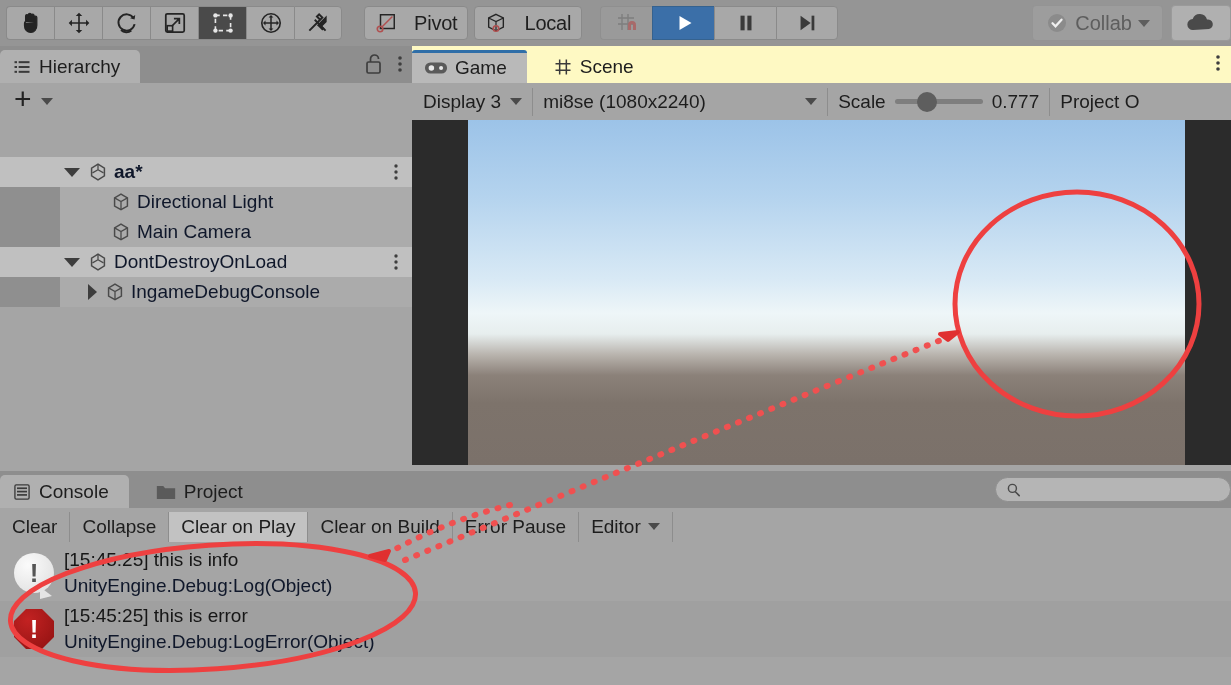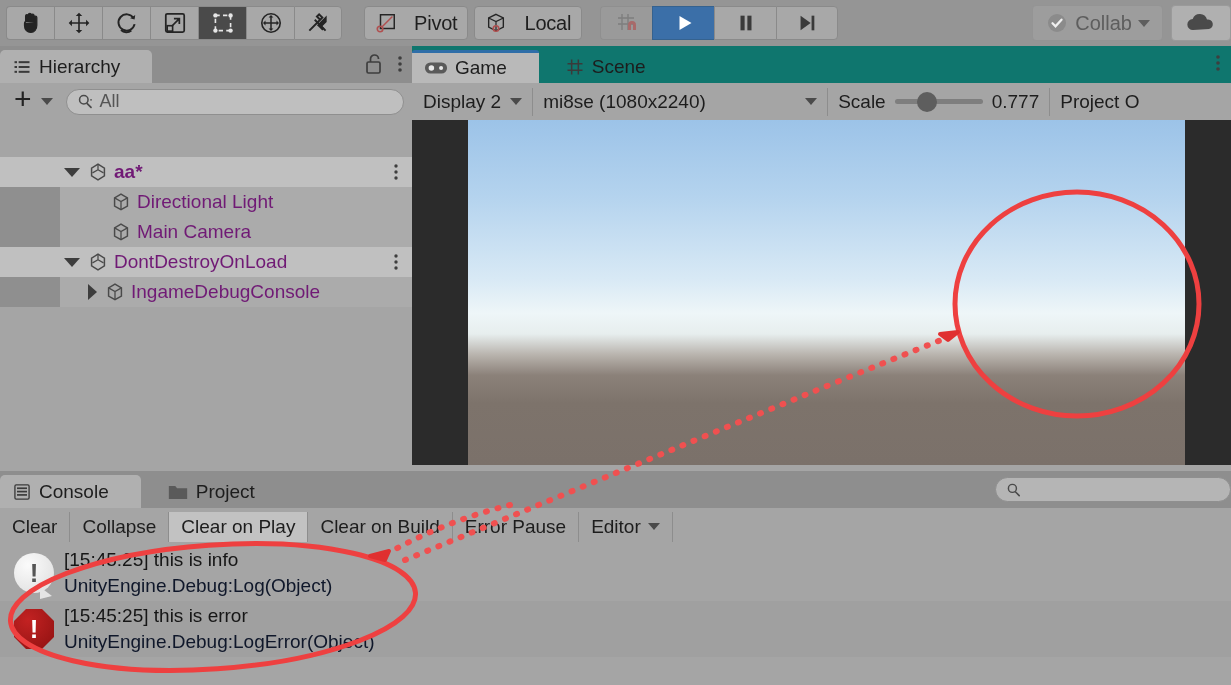--- a/index.html
+++ b/index.html
@@ -46,55 +46,55 @@
     border-top:7px solid #4a4a4a;}
   .caret.light{border-top-color:#5e5e5e;}
 
   
   .hier{
     position:absolute;left:0;top:46px;width:412px;height:419px;
     background:#a5a5a5;box-sizing:border-box;
   }
   .tabstrip{height:37px;background:#8e8e8e;display:flex;align-items:flex-end;position:relative;}
   .tab{
-    height:33px;display:flex;align-items:center;gap:7px;padding:0 32px 0 12px;
+    height:33px;display:flex;align-items:center;gap:7px;padding:0 20px 0 12px;
     font-size:19px;color:#1d1d1d;background:transparent;box-sizing:border-box;
   }
   .tab.active{background:#b0b0b0;border-radius:5px 5px 0 0;}
   .tab.game-active{background:#b9b9b9;border-top:3px solid #2f6ea8;border-radius:3px 3px 0 0;}
   .hier-tools{position:absolute;right:8px;top:6px;display:flex;align-items:center;gap:12px;}
   .hier-row2{height:37px;display:flex;align-items:center;padding:0 8px;gap:5px;background:#a5a5a5;}
   .plus{font-size:30px;line-height:18px;color:#232323;padding:0 2px 5px 6px;}
   .searchbox{
     flex:1;height:26px;background:#bfbfbf;border:1px solid #8f8f8f;border-radius:13px;
     display:flex;align-items:center;gap:6px;padding:0 10px;box-sizing:border-box;
   }
   .searchbox .ph{font-size:18px;color:#555;}
   .tree{position:absolute;left:0;top:111px;right:0;bottom:0;background:#a5a5a5;overflow:hidden;}
   .trow{
     position:relative;height:30px;display:flex;align-items:center;
-    font-size:19px;color:#701a75;box-sizing:border-box;
+    font-size:19px;color:#0f172a;box-sizing:border-box;
   }
   .trow .gutter{position:absolute;left:0;top:0;width:60px;height:100%;background:#8f8f8f;}
   .trow.light{background:#c0c0c0;}
   .trow.mid{background:#ababab;}
   .trow.light .gutter{background:#c0c0c0;}
   .trow .content{position:relative;display:flex;align-items:center;gap:5px;z-index:2;}
   .trow.bold{font-weight:bold;}
   .tri{width:0;height:0;border-left:8px solid transparent;border-right:8px solid transparent;
     border-top:9px solid #3d3d3d;margin-right:2px;}
   .tri.right{border-top:8px solid transparent;border-bottom:8px solid transparent;
     border-left:9px solid #3d3d3d;border-right:none;}
   .kebab{position:absolute;right:12px;top:5px;z-index:3;}
 
   
   .game{
     position:absolute;left:412px;top:46px;width:819px;height:419px;background:#a5a5a5;
   }
-  .game-tabstrip{height:37px;background:#0f766e;display:flex;align-items:flex-end;position:relative;}
+  .game-tabstrip{height:37px;background:#fef9c3;display:flex;align-items:flex-end;position:relative;}
   .game-toolbar{
     height:37px;background:#a5a5a5;display:flex;align-items:center;
     font-size:19px;color:#1d1d1d;
   }
   .gt-cell{height:28px;display:flex;align-items:center;gap:9px;padding:0 10px;
     border-right:1px solid #8d8d8d;box-sizing:border-box;}
   .gt-cell.first{padding-left:11px;}
   .slider-track{width:88px;height:5px;background:#7e7e7e;border-radius:3px;position:relative;}
   .slider-knob{position:absolute;left:22px;top:-7px;width:20px;height:20px;border-radius:50%;
     background:#5e5e5e;}
@@ -304,28 +304,20 @@
               <circle cx="4" cy="6" r="1.8"></circle>
               <circle cx="4" cy="12" r="1.8"></circle>
               <circle cx="4" cy="18" r="1.8"></circle>
             </g>
         </svg>
       </div>
     </div>
     <div class="hier-row2">
       <span class="plus">+</span>
       <span class="caret" style="margin:0 8px 0 2px;"></span>
-      <div class="searchbox">
-        <svg width="17" height="17" viewBox="0 0 20 20">
-          <circle cx="8" cy="8" r="5" fill="none" stroke="#4a4a4a" stroke-width="1.8"></circle>
-          <path d="M12 12.5l4.5 4.5" stroke="#4a4a4a" stroke-width="2" stroke-linecap="round"></path>
-          <circle cx="16.5" cy="8" r="1" fill="#4a4a4a"></circle>
-        </svg>
-        <span class="ph">All</span>
-      </div>
     </div>
 
     <div class="tree">
 
       <div class="trow light bold">
         <div class="gutter"></div>
         <div class="content" style="margin-left:64px;">
           <span class="tri"></span>
           <svg width="22" height="22" viewBox="0 0 24 24">
             <path d="M12 3.5l7 4.3v8.4l-7 4.3-7-4.3V7.8z" fill="none" stroke="#4a4a4a" stroke-width="1.6"></path>
@@ -419,21 +411,21 @@
         <g fill="#3e3e3e">
             <circle cx="4" cy="6" r="1.8"></circle>
             <circle cx="4" cy="12" r="1.8"></circle>
             <circle cx="4" cy="18" r="1.8"></circle>
           </g>
       </svg>
     </div>
 
     <div class="game-toolbar">
       <div class="gt-cell first">
-        <span>Display 2</span>
+        <span>Display 3</span>
         <span class="caret"></span>
       </div>
       <div class="gt-cell" style="min-width:295px;justify-content:space-between;">
         <span>mi8se (1080x2240)</span>
         <span class="caret"></span>
       </div>
       <div class="gt-cell">
         <span>Scale</span>
         <div class="slider-track">
           <div class="slider-knob"></div>

